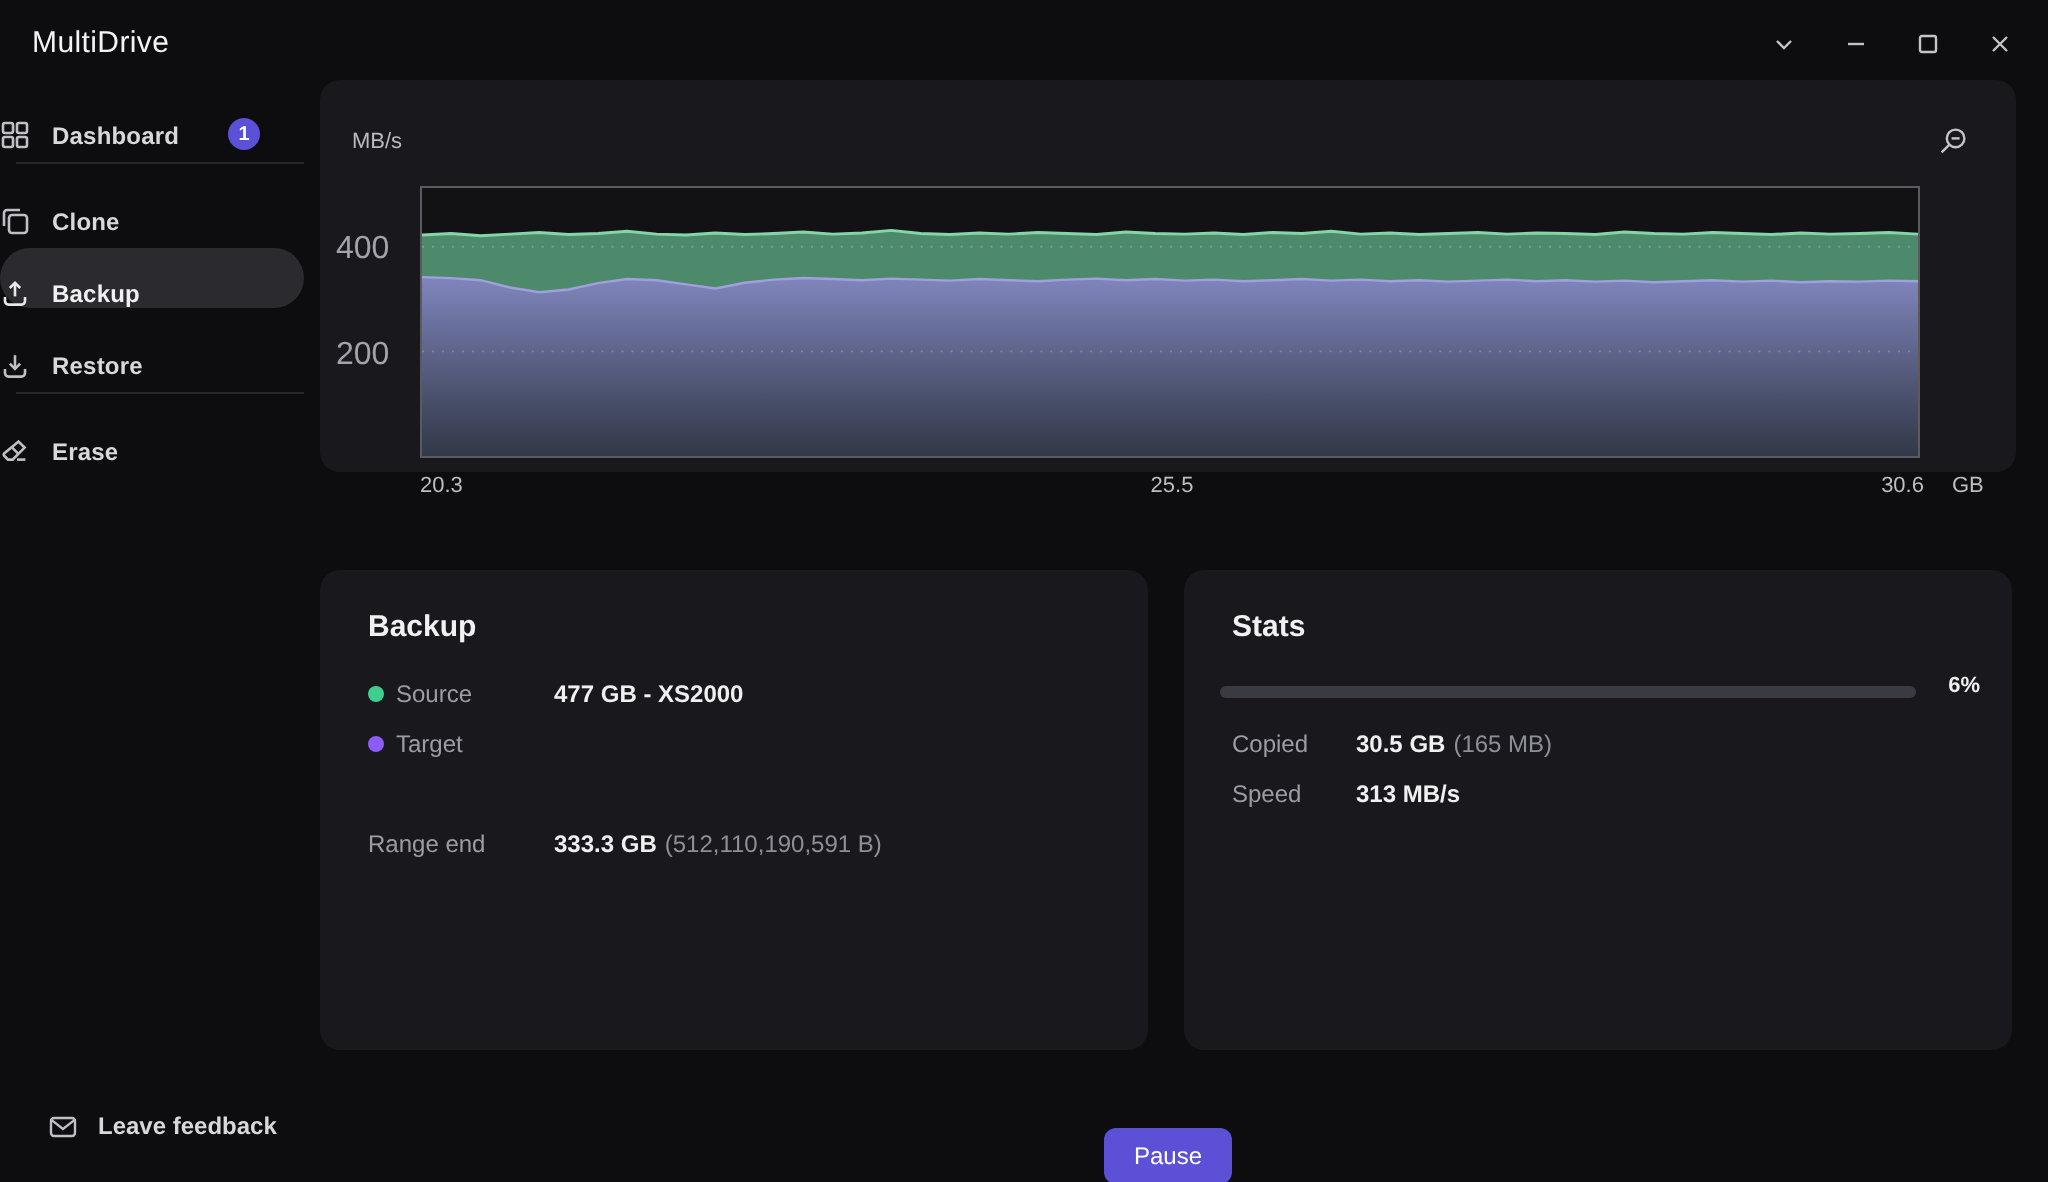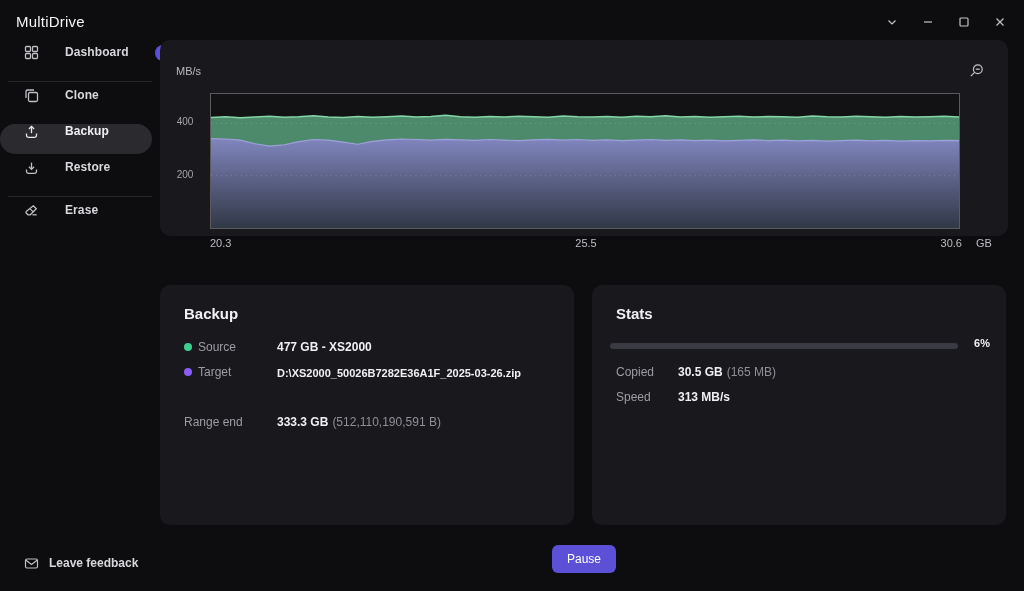--- a/index.html
+++ b/index.html
@@ -10,22 +10,22 @@
   
   .titlebar{position:absolute;left:0;top:0;width:1024px;height:44px}
   .app-title{position:absolute;left:16px;top:13px;font-size:15px;font-weight:normal;color:#f3f3f5;letter-spacing:.2px}
   .win-controls{position:absolute;right:10px;top:10px;display:flex;gap:8px}
   .win-btn{width:28px;height:24px;display:flex;align-items:center;justify-content:center;
     background:transparent;border:none;color:#c3c3c8;cursor:pointer}
   .win-btn svg{display:block}
 
   
   .sidebar{position:absolute;left:0;top:44px;width:160px;bottom:0}
-  .nav-item{position:relative;display:flex;align-items:flex-start;gap:26px;height:30px;
-    margin:0 8px 6px 0;padding-left:24px;border-radius:17px;color:#d8d8dc;font-size:12px;cursor:pointer}
+  .nav-item{position:relative;display:flex;align-items:flex-end;gap:11px;height:30px;
+    margin:0 8px 6px 0;border-radius:17px;color:#d8d8dc;font-size:12px;cursor:pointer}
   .nav-item .ico{display:flex;color:#bfbfc5}
   .nav-item.active{background:#2a2a2f;color:#f0f0f3}
   .nav-item.active .ico{color:#e8e8ec}
   .nav-label{font-weight:bold;font-size:12px;letter-spacing:.1px}
   .badge{margin-left:auto;margin-right:22px;min-width:16px;height:16px;border-radius:8px;
     display:flex;align-items:center;justify-content:center;font-size:10px;color:#fff;font-weight:bold}
   .side-divider{height:1px;background:#26262b;margin:0 8px 6px 8px}
   .feedback{position:absolute;left:0;top:504px;display:flex;align-items:center;gap:10px;
     padding-left:24px;height:30px;color:#d8d8dc;cursor:pointer}
   .feedback .ico{display:flex;color:#bfbfc5}
@@ -38,21 +38,21 @@
   .stats-card{left:592px;top:285px;width:414px;height:240px}
   .card-title{position:absolute;left:24px;top:20px;font-size:15px;font-weight:bold;color:#f1f1f4}
 
   
   .chart-unit{position:absolute;left:16px;top:25px;font-size:11px;color:#b9b9bf}
   .zoom-btn{position:absolute;right:22px;top:22px;width:20px;height:20px;border:none;background:transparent;
     color:#c3c3c8;cursor:pointer;display:flex;align-items:center;justify-content:center}
   .plot{position:absolute;left:50px;top:53px;width:750px;height:136px;background:#121215;
     border:1px solid #5a5a5f}
   .plot svg{position:absolute;left:0;top:0;width:100%;height:100%}
-  .ytick{position:absolute;left:8px;width:34px;text-align:center;font-size:10px;color:#a3a3a9}
+  .ytick{position:absolute;left:8px;width:34px;text-align:left;font-size:16px;color:#a3a3a9}
   .ytick.t400{top:76px}
   .ytick.t200{top:129px}
   .xticks{position:absolute;left:50px;top:197px;width:752px;display:flex;justify-content:space-between;
     font-size:11px;color:#bdbdc3}
   .xunit{position:absolute;left:816px;top:197px;font-size:11px;color:#bdbdc3}
 
   
   .info-row{position:absolute;left:24px;right:32px;display:flex;align-items:flex-end;font-size:12px}
   .row-label{display:flex;align-items:center;gap:6px;color:#9c9ca3}
   .backup-card .row-label{width:93px;flex:none}
@@ -223,21 +223,20 @@
         <span>Source</span>
       </span>
       <span class="row-value">477 GB - XS2000</span>
     </div>
 
     <div class="info-row" style="top:80px">
       <span class="row-label">
         <span class="dot" style="background: rgb(139, 92, 246);"></span>
         <span>Target</span>
       </span>
-      <span class="row-value value-path">D:\XS2000_50026B7282E36A1F_2025-03-26.zip</span>
     </div>
 
 
     <div class="info-row" style="top:130px">
       <span class="row-label">
         <span>Range end</span>
       </span>
       <span class="row-value"><span>333.3 GB</span><span class="sub">(512,110,190,591 B)</span></span>
     </div>
   </div>
@@ -259,15 +258,15 @@
 
     <div class="info-row" style="top:105px">
       <span class="row-label">
           <span>Speed</span>
         </span>
       <span class="row-value">313 MB/s</span>
     </div>
 
   </div>
 
-  <button class="pause-btn" style="background: rgb(91, 80, 214);">Pause</button>
+  <button class="pause-btn" style="background: rgb(91, 80, 214); margin-top: 19px;">Pause</button>
 
 </div>
 
 </body></html>

